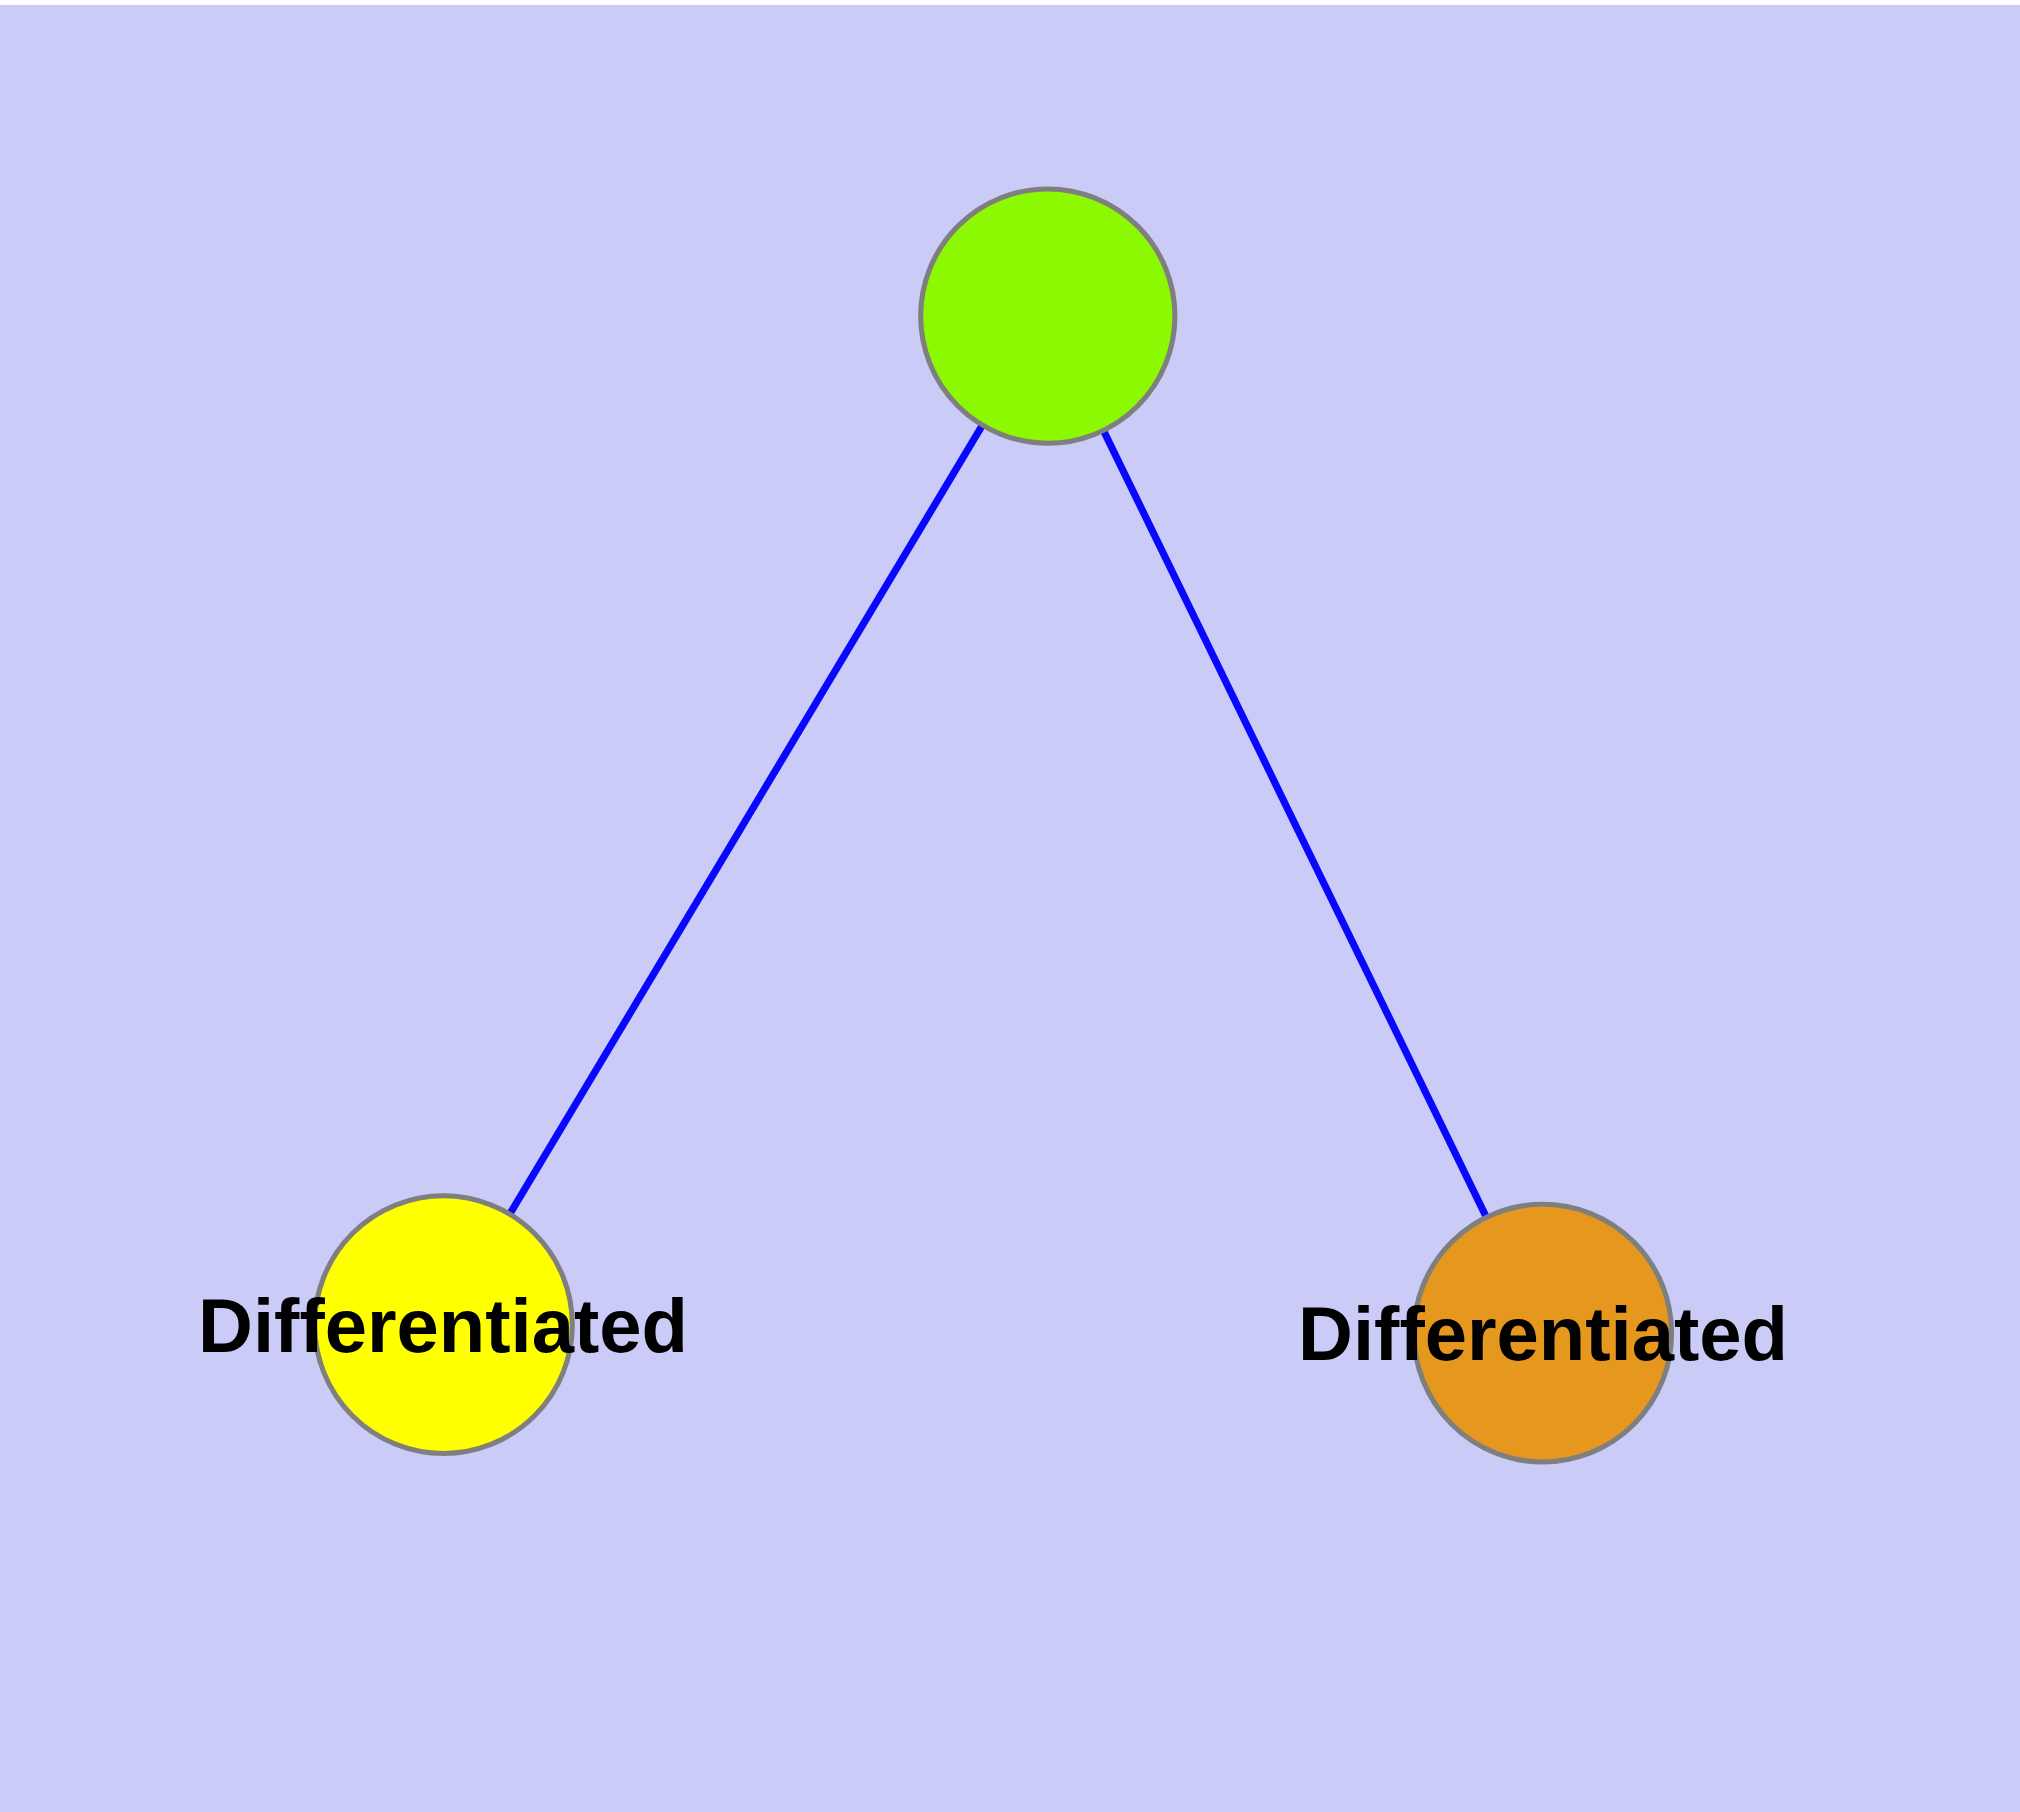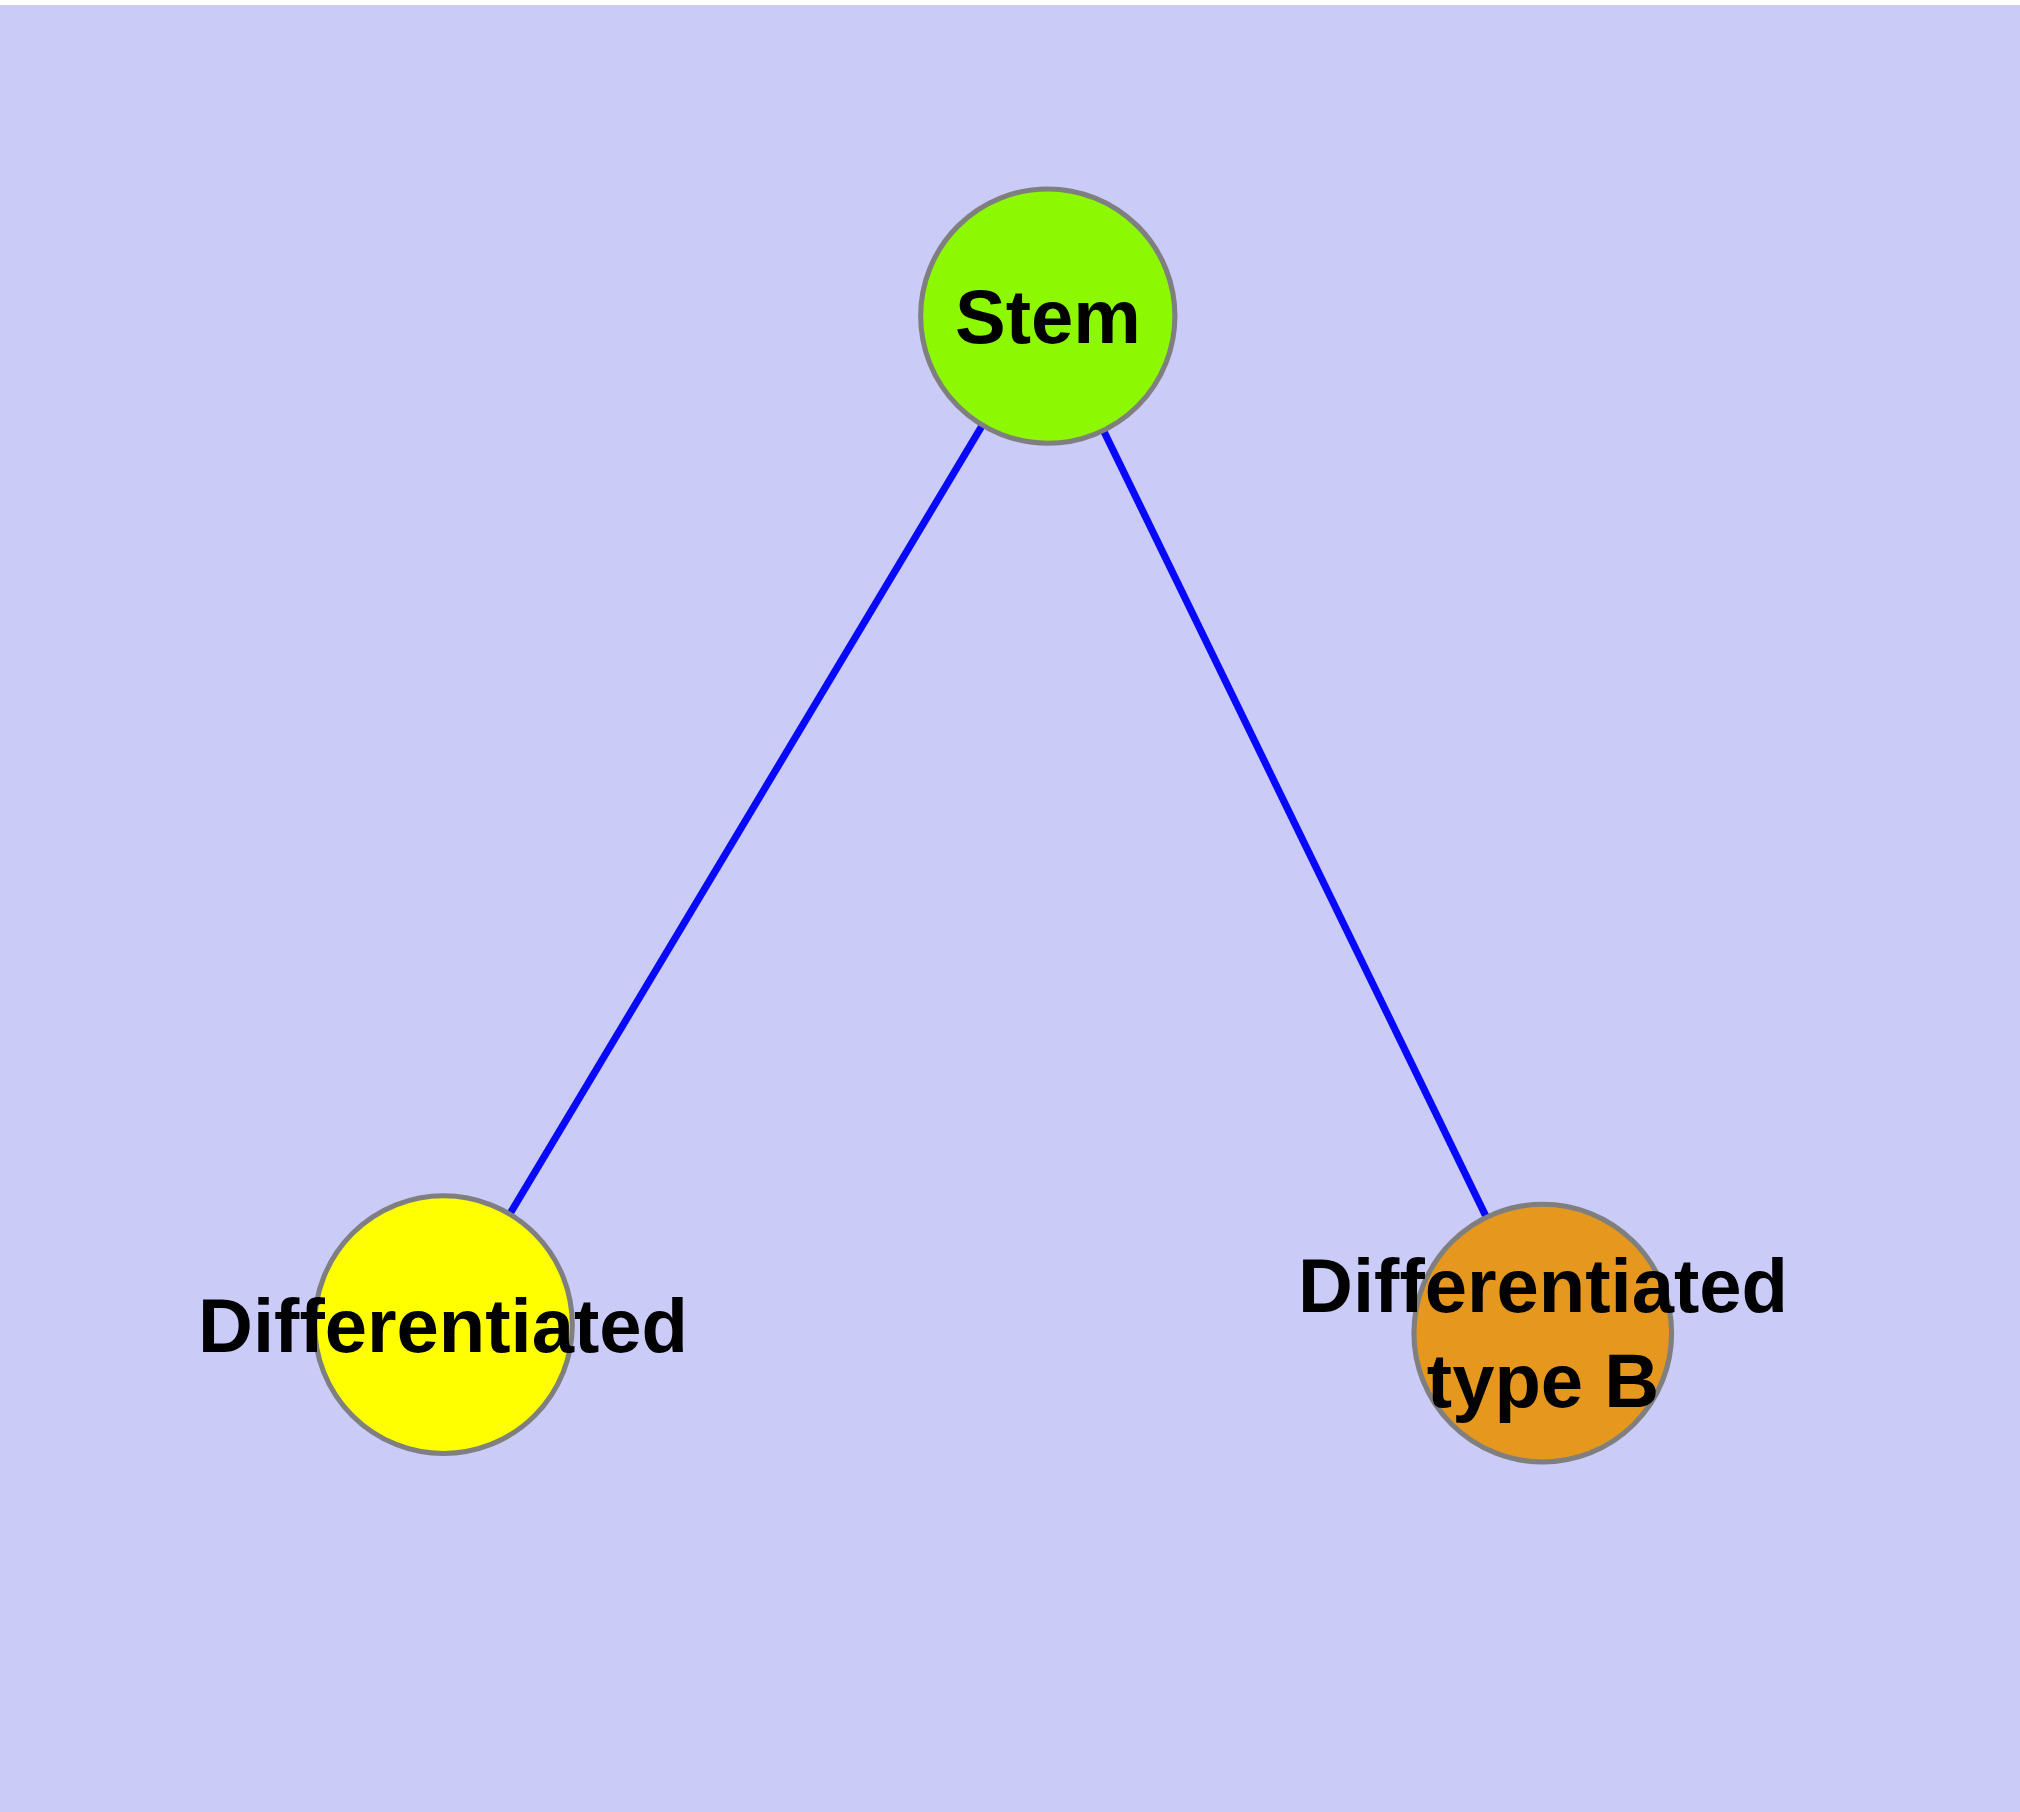--- a/index.html
+++ b/index.html
@@ -57,28 +57,24 @@
     <svg class="diagram-svg" width="2021" height="1807" viewBox="0 0 2384 2132">
 
       <line class="edge-line" x1="1236" y1="367" x2="523" y2="1557" stroke="#0808ff"></line>
       <line class="edge-line" x1="1236" y1="367" x2="1820" y2="1567" stroke="#0808ff"></line>
 
       <circle class="node-circle" cx="1236" cy="367" r="150" fill="#8cf802"></circle>
       <circle class="node-circle" cx="523" cy="1557" r="152" fill="#ffff00"></circle>
       <circle class="node-circle" cx="1820" cy="1567" r="152" fill="#e6981e"></circle>
     </svg>
 
-    <div class="node-label" style="left:1048px; top:311px;">
-      <div>Stem</div>
-    </div>
 
     <div class="node-label" style="left:443px; top:1320px;">
       <div>Differentiated</div>
     </div>
 
     <div class="node-label" style="left:1543px; top:1328px;">
       <div>Differentiated</div>
-      <div>type B</div>
     </div>
 
   </div>
 </div>
 
 
 </body></html>

